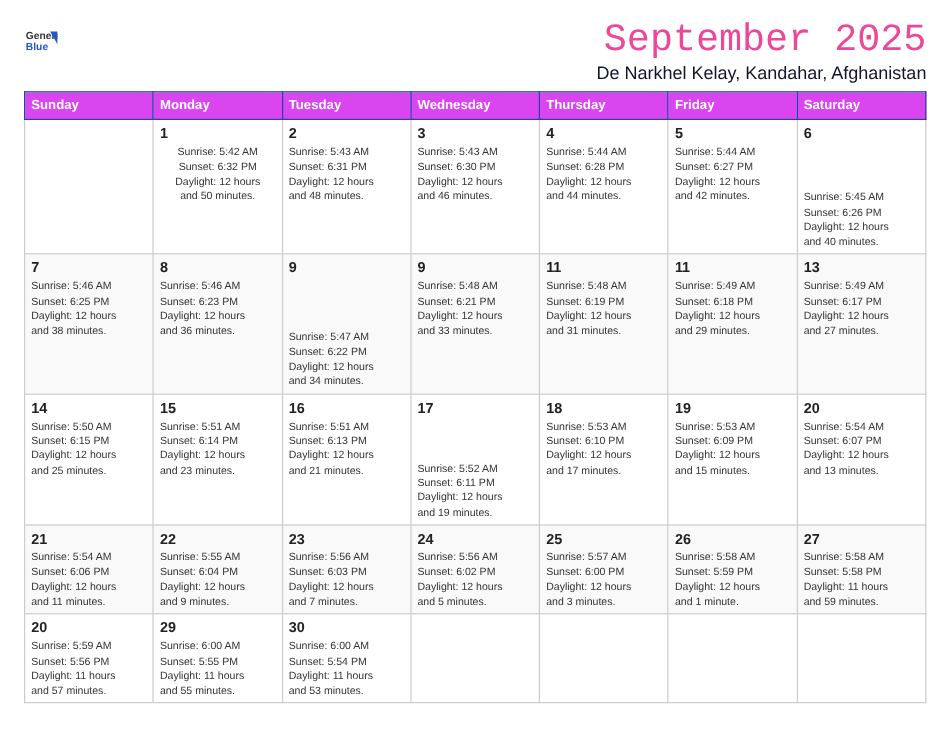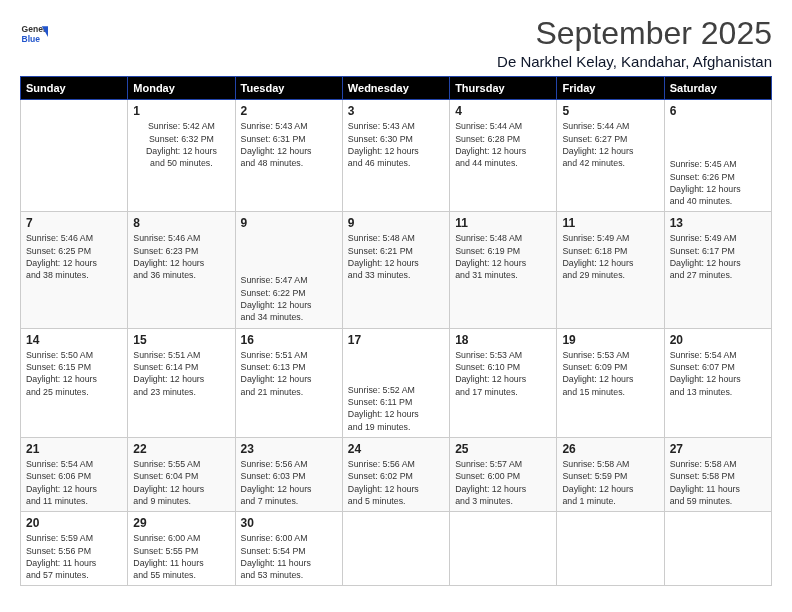--- a/index.html
+++ b/index.html
@@ -31,36 +31,37 @@
     .logo-icon {
       width: 28px;
       height: 28px;
     }
     .title-area {
       text-align: right;
     }
     .month-title {
       font-size: 32px;
       font-weight: normal;
-      color: #404040;
+      color: #ec4899;
       line-height: 1.1;
+      font-family: Liberation Mono, monospace;
     }
     .location-title {
       font-size: 15px;
       color: #0f172a;
       margin-top: 2px;
     }
     table {
       width: 100%;
       border-collapse: collapse;
       table-layout: fixed;
       font-size: 9.5px;
     }
     thead tr th {
-      background: #000000;
+      background: #d946ef;
       color: #fff;
       text-align: left;
       padding: 5px 5px;
       font-size: 11px;
       font-weight: bold;
       border: 1px solid #2244aa;
     }
     tbody tr td {
       border: 1px solid #ccc;
       vertical-align: top;

